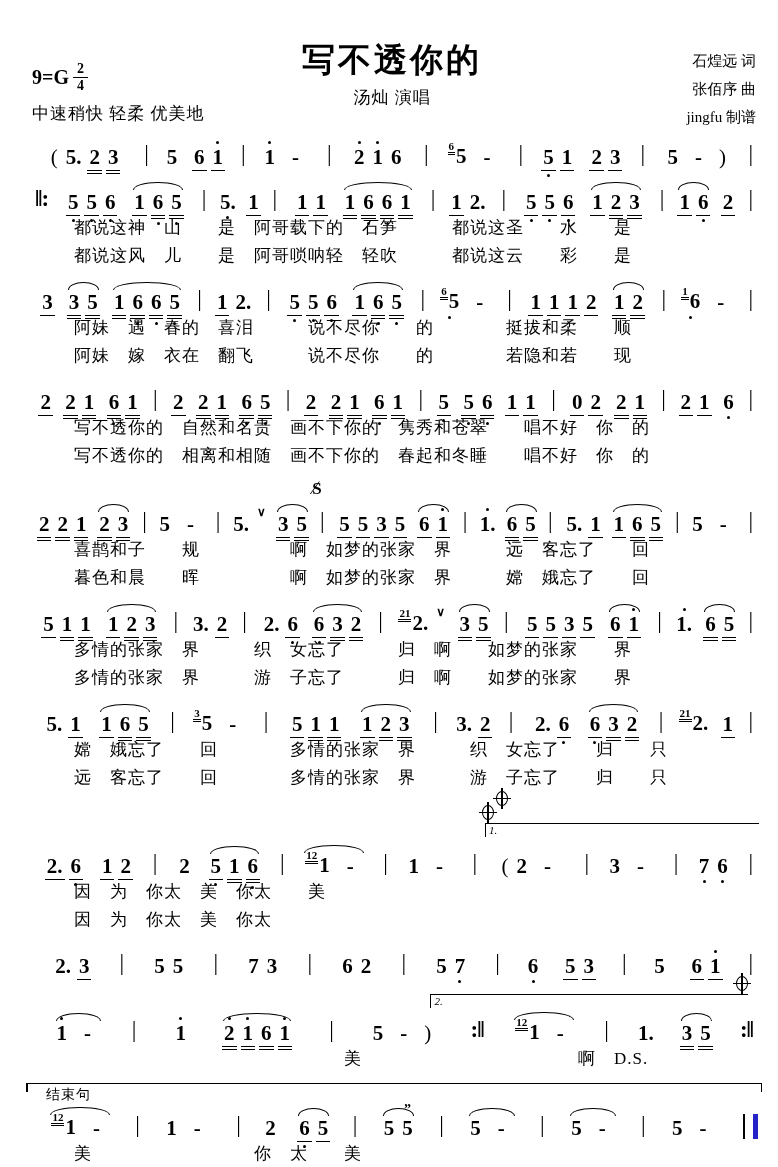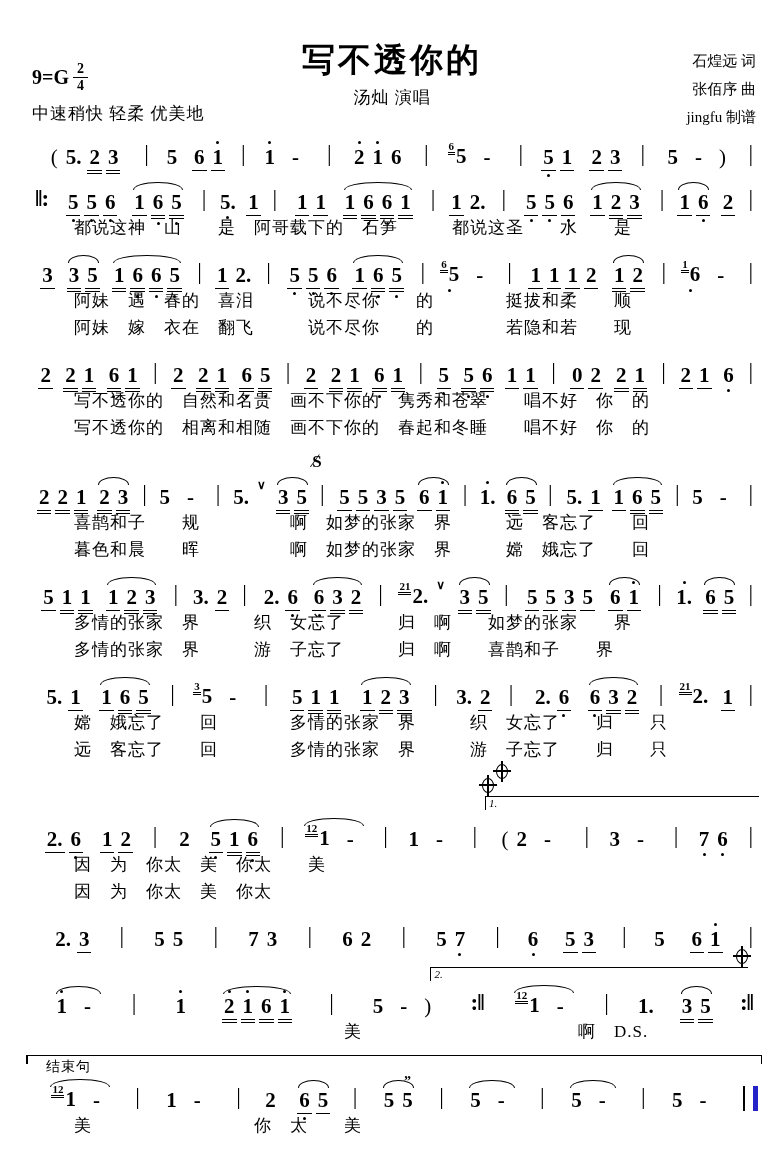--- a/index.html
+++ b/index.html
@@ -209,20 +209,21 @@
               <span class="tok"><span class="tx">1</span><i class="ul" style="bottom: -3px;"></i></span>
               <span class="tok"><span class="tx">6</span><i class="ul" style="bottom: -3px;"></i><b class="od" style="bottom: -9.2px;"></b></span>
             </span>
             <span class="grp">
               <span class="tok"><span class="tx">2</span><i class="ul" style="bottom: -3px;"></i></span>
             </span>
           </div>
           <span class="bar">|</span>
         </div>
         <div class="lyric-row">都说这神　山　　是　阿哥载下的　石笋　　　都说这圣　　水　　是</div>
+        <div class="lyric-row">都说这风　儿　　是　阿哥唢呐轻　轻吹　　　都说这云　　彩　　是</div>
       </div>
       <div class="system">
         <div class="note-row">
           <div class="measure" style="flex-grow: 8;">
             <span class="grp">
               <span class="tok"><span class="tx">3</span><i class="ul" style="bottom: -3px;"></i></span>
             </span>
             <span class="grp slur">
               <span class="tok"><span class="tx">3</span><i class="ul" style="bottom: -3px;"></i><i class="ul" style="bottom: -6.2px;"></i></span>
               <span class="tok"><span class="tx">5</span><i class="ul" style="bottom: -3px;"></i><i class="ul" style="bottom: -6.2px;"></i></span>
@@ -514,21 +515,21 @@
               <span class="tok"><span class="tx">1.</span><b class="od" style="top: -6px;"></b></span>
             </span>
             <span class="grp slur">
               <span class="tok"><span class="tx">6</span><i class="ul" style="bottom: -3px;"></i><i class="ul" style="bottom: -6.2px;"></i></span>
               <span class="tok"><span class="tx">5</span><i class="ul" style="bottom: -3px;"></i><i class="ul" style="bottom: -6.2px;"></i></span>
             </span>
           </div>
           <span class="bar">|</span>
         </div>
         <div class="lyric-row">多情的张家　界　　　织　女忘了　　　归　啊　　如梦的张家　　界</div>
-        <div class="lyric-row">多情的张家　界　　　游　子忘了　　　归　啊　　喜鹊和子　　界</div>
+        <div class="lyric-row">多情的张家　界　　　游　子忘了　　　归　啊　　如梦的张家　　界</div>
       </div>
       <div class="system padbot">
         <span class="coda-pos" style="left: 64%; bottom: -4px;"><span class="coda"></span></span>
         <div class="note-row">
           <div class="measure" style="flex-grow: 6;">
             <span class="grp">
               <span class="tok"><span class="tx">5.</span></span>
               <span class="tok"><span class="tx">1</span><i class="ul" style="bottom: -3px;"></i></span>
             </span>
             <span class="grp slur">

